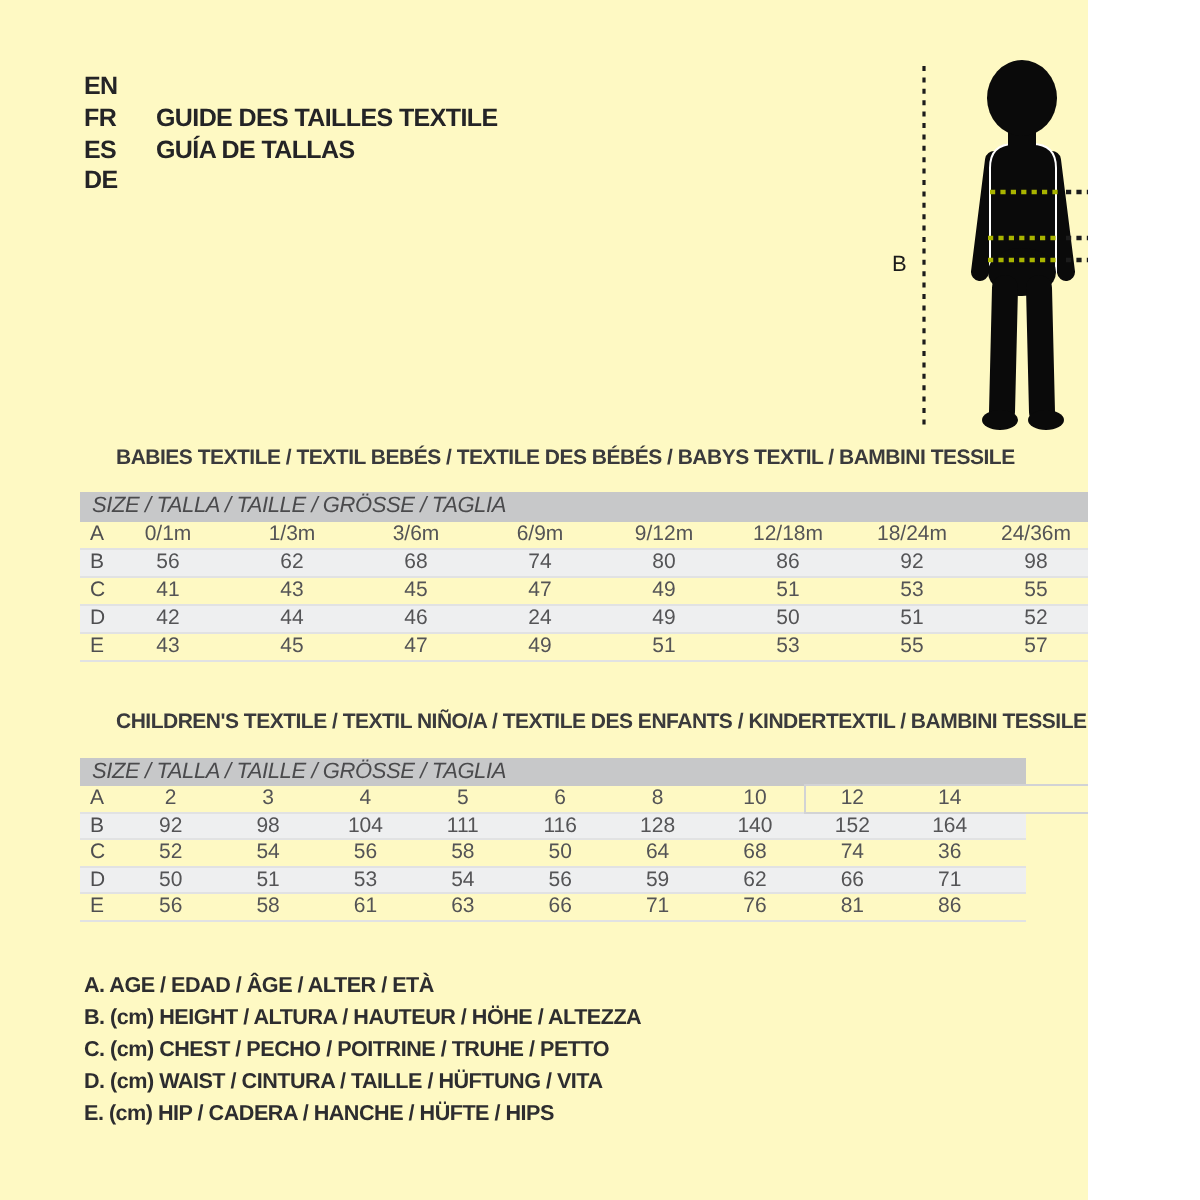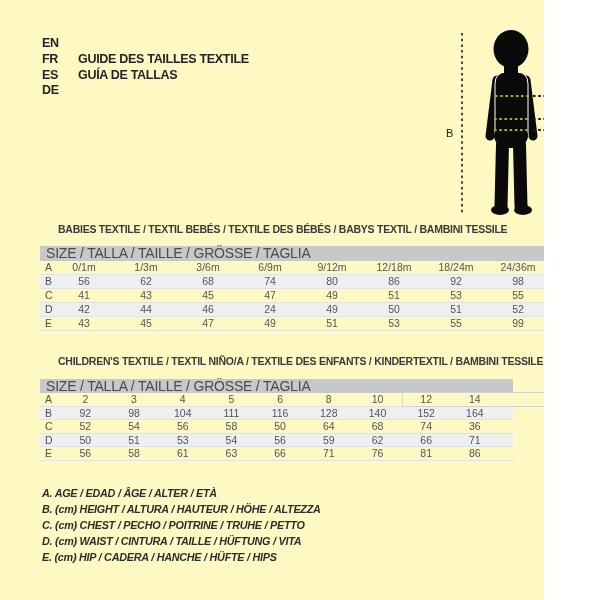--- a/index.html
+++ b/index.html
@@ -16,34 +16,34 @@
   .figure{position:absolute;left:440px;top:8px;width:160px;height:222px;}
   .figure text{font-family:"Liberation Sans",sans-serif;font-size:11px;fill:#1b1b1b;}
   
   .section-title{position:absolute;left:42px;font-size:10.5px;font-weight:bold;letter-spacing:-0.25px;color:#3a3a3c;white-space:nowrap;margin-left:16px;}
   .title-babies{top:223px;}
   .title-children{top:355px;}
   
   .size-table{position:absolute;left:40px;}
   .babies{top:246px;width:530px;}
   .children{top:379px;width:473px;}
-  .thead{background:#c7c8c9;height:15px;line-height:15px;padding-left:6px;font-size:14px;letter-spacing:-0.2px;color:#4a4a4c;box-sizing:border-box;}
+  .thead{background:#c7c8c9;height:15px;line-height:15px;padding-left:6px;font-size:11px;letter-spacing:-0.2px;color:#4a4a4c;box-sizing:border-box;font-style:italic;}
   .children .thead{height:14px;line-height:14px;}
   .trow{display:flex;height:14px;line-height:13px;font-size:10.5px;color:#545456;border-bottom:1px solid #e1e2e3;box-sizing:border-box;}
   .children .trow{height:13.5px;line-height:12.5px;}
   .trow.stripe{background:#eeeff0;}
   .tletter{flex:0 0 8px;padding-left:5px;white-space:nowrap;color:#4e4e50;}
   .children .tletter{flex:0 0 16px;}
   .tcell{flex:0 0 62px;text-align:center;white-space:nowrap;}
   .children .tcell{flex:0 0 48.7px;}
   
   .row-a-box{position:absolute;left:402px;top:392px;width:148px;height:15px;border:1px solid #d2d3d5;box-sizing:border-box;pointer-events:none;}
   
   .legend{position:absolute;left:42px;top:485px;}
-  .legend-line{line-height:16px;font-size:10.8px;font-weight:bold;letter-spacing:-0.25px;color:#2d2d2f;white-space:nowrap;font-style:italic;}
+  .legend-line{line-height:16px;font-size:10.8px;font-weight:bold;letter-spacing:-0.25px;color:#2d2d2f;white-space:nowrap;}
 </style>
 </head>
 <body>
 
 <div class="page">
 
   <div class="lang-list">
       <div class="lang-row">
         <span class="lang-code">EN</span>
       </div>
@@ -143,21 +143,21 @@
         </div>
         <div class="trow">
           <span class="tletter">E</span>
           <span class="tcell">43</span>
           <span class="tcell">45</span>
           <span class="tcell">47</span>
           <span class="tcell">49</span>
           <span class="tcell">51</span>
           <span class="tcell">53</span>
           <span class="tcell">55</span>
-          <span class="tcell">99</span>
+          <span class="tcell">57</span>
         </div>
       </div>
   </div>
 
   <div class="section-title title-children">CHILDREN'S TEXTILE / TEXTIL NIÑO/A / TEXTILE DES ENFANTS / KINDERTEXTIL / BAMBINI TESSILE</div>
   <div class="size-table children">
     <div class="thead">SIZE / TALLA / TAILLE / GRÖSSE / TAGLIA</div>
     <div id="children-body">
         <div class="trow">
           <span class="tletter">A</span>

